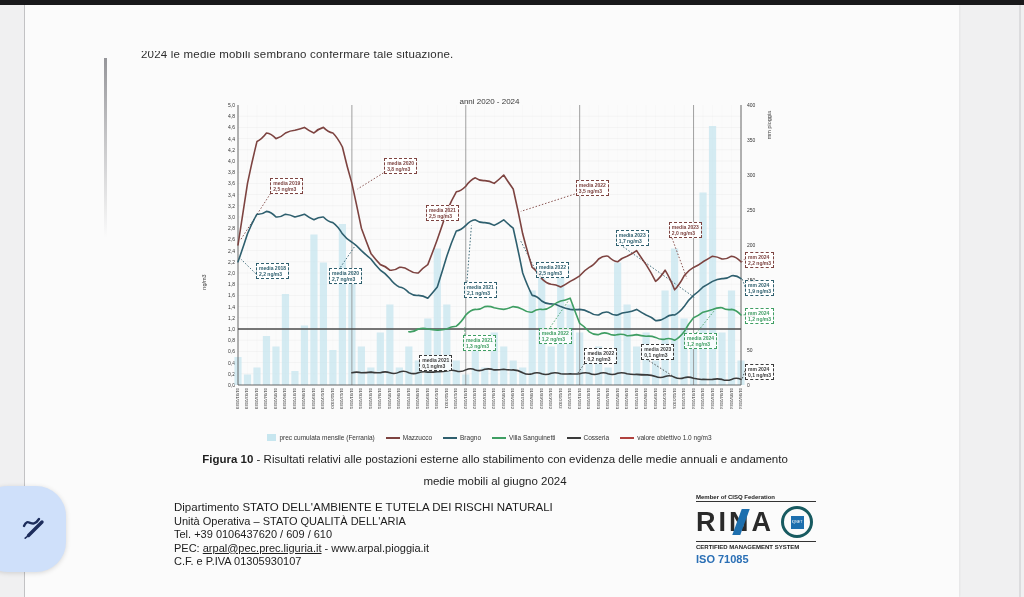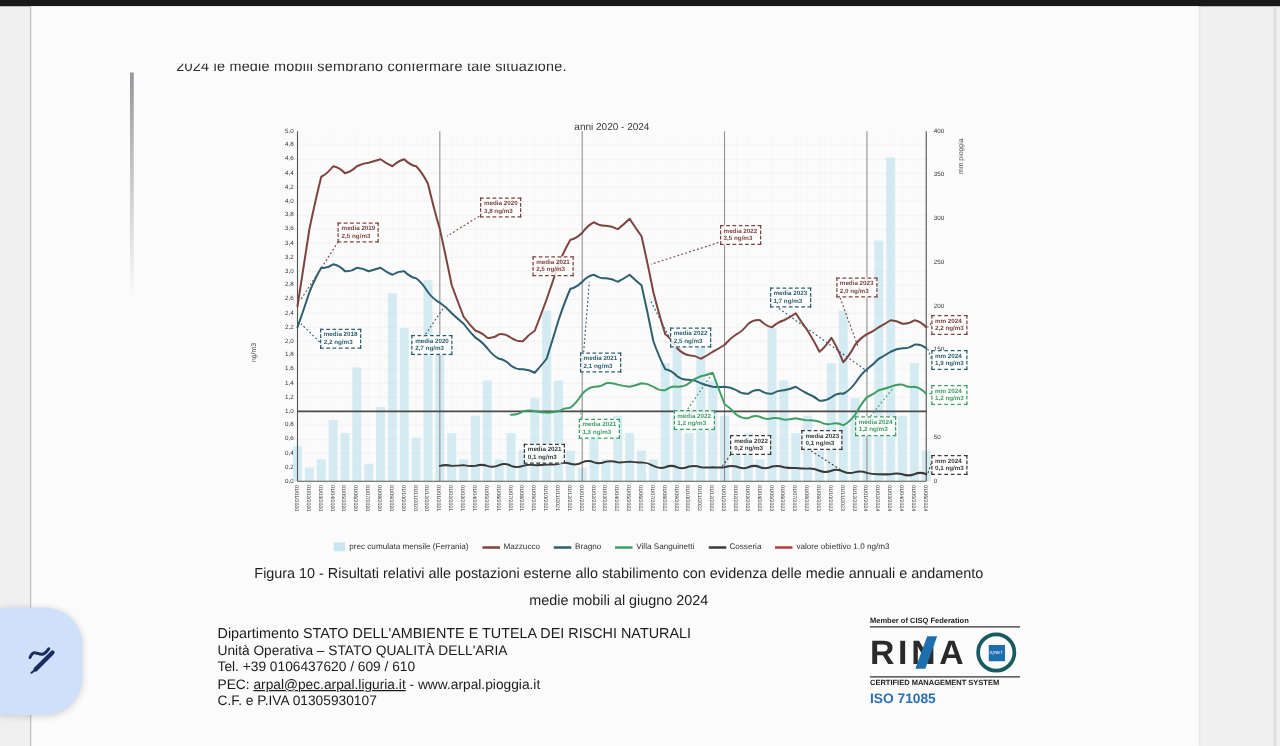--- a/index.html
+++ b/index.html
@@ -36,21 +36,21 @@
        padding:1px 2px;background:rgba(255,255,255,.82);border:1px dashed;}
   #legend{position:absolute;left:17px;top:350px;width:543px;display:flex;
         justify-content:center;align-items:center;gap:11px;}
   .leg-item{display:flex;align-items:center;gap:3px;font-size:6.5px;color:#333;white-space:nowrap;}
   .leg-line{display:inline-block;width:14px;height:2px;}
   .leg-area{display:inline-block;width:9px;height:7px;}
   
   #caption{position:absolute;left:60px;top:447px;width:820px;text-align:center;
         font-size:11.5px;color:#1f1f1f;line-height:15px;}
   #caption .cap2{margin-top:7px;}
-  .b{font-weight:normal;}
+  .b{font-weight:bold;}
   
   #dept{position:absolute;left:149px;top:496px;font-size:11px;color:#1c1c1c;line-height:13.5px;}
   #dept .dept-title{font-weight:normal;font-size:11.5px;}
   #dept a{color:#1c1c1c;}
   
   #cert{position:absolute;left:671px;top:489px;width:120px;}
   .member{font-size:6px;font-weight:bold;color:#222;border-bottom:1.5px solid #333;
         padding-bottom:1px;}
   .logo-row{display:flex;align-items:center;gap:7px;padding:4px 0 3px 0;position:relative;}
   .rina-text{font-size:27px;font-weight:bold;letter-spacing:3px;color:#2a2a2a;line-height:28px;}
@@ -418,21 +418,21 @@
       <div><span class="b">Figura 10</span><span> - Risultati relativi alle postazioni esterne allo stabilimento con evidenza delle medie annuali e andamento</span></div>
       <div class="cap2">medie mobili al giugno 2024</div>
     </div>
 
     <div id="dept">
       <div class="dept-title">Dipartimento STATO DELL'AMBIENTE E TUTELA DEI RISCHI NATURALI</div>
       <div id="dept-lines">
           <div>Unità Operativa – STATO QUALITÀ DELL'ARIA</div>
           <div>Tel. +39 0106437620 / 609 / 610</div>
         </div>
-      <div><span>PEC: </span><a href="#">arpal@pec.arpal.liguria.it</a><span> - www.arpal.pioggia.it</span></div>
+      <div><span>PEC: </span><a href="#">arpal@pec.prec.liguria.it</a><span> - www.arpal.pioggia.it</span></div>
       <div>C.F. e P.IVA 01305930107</div>
     </div>
 
     <div id="cert">
       <div class="member">Member of CISQ Federation</div>
       <div class="logo-row">
         <span class="rina-text">RINA</span>
         <span class="rina-slash"></span>
         <span class="badge">
           <span class="badge-inner">IQNET</span>

